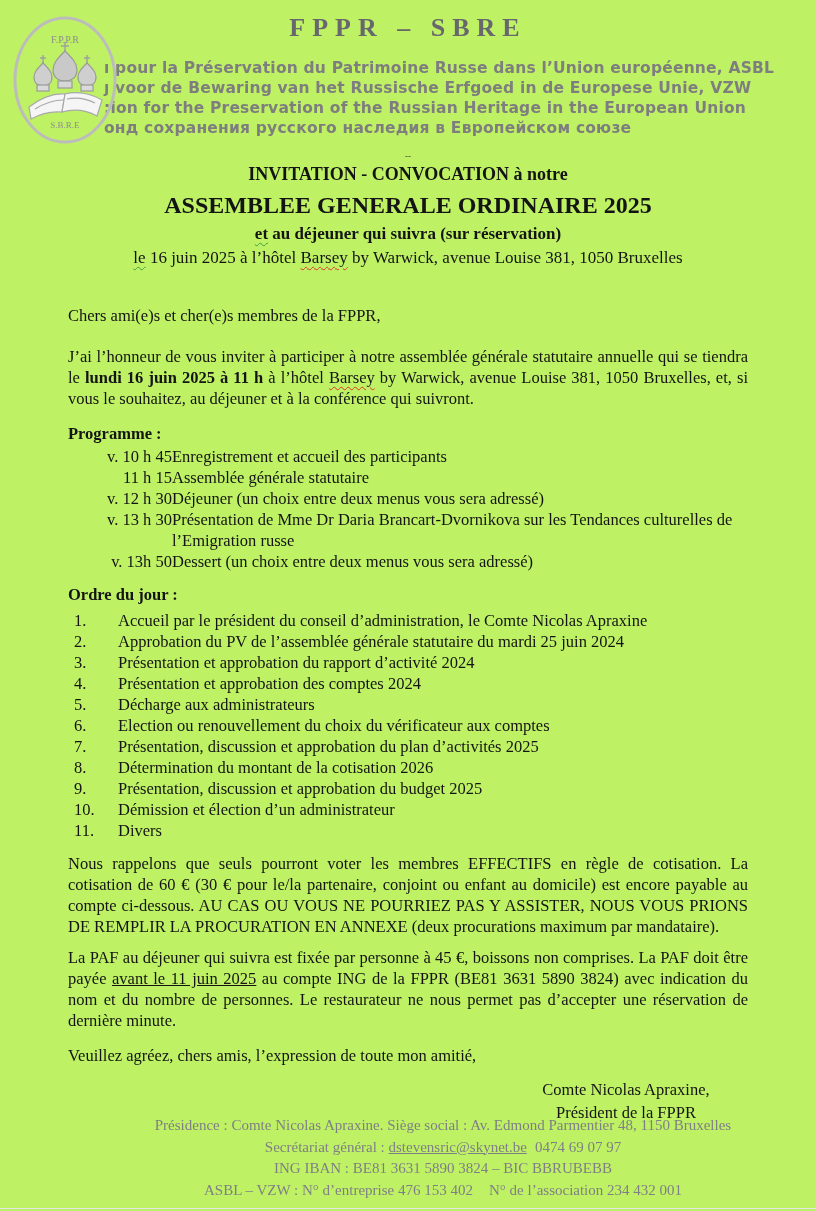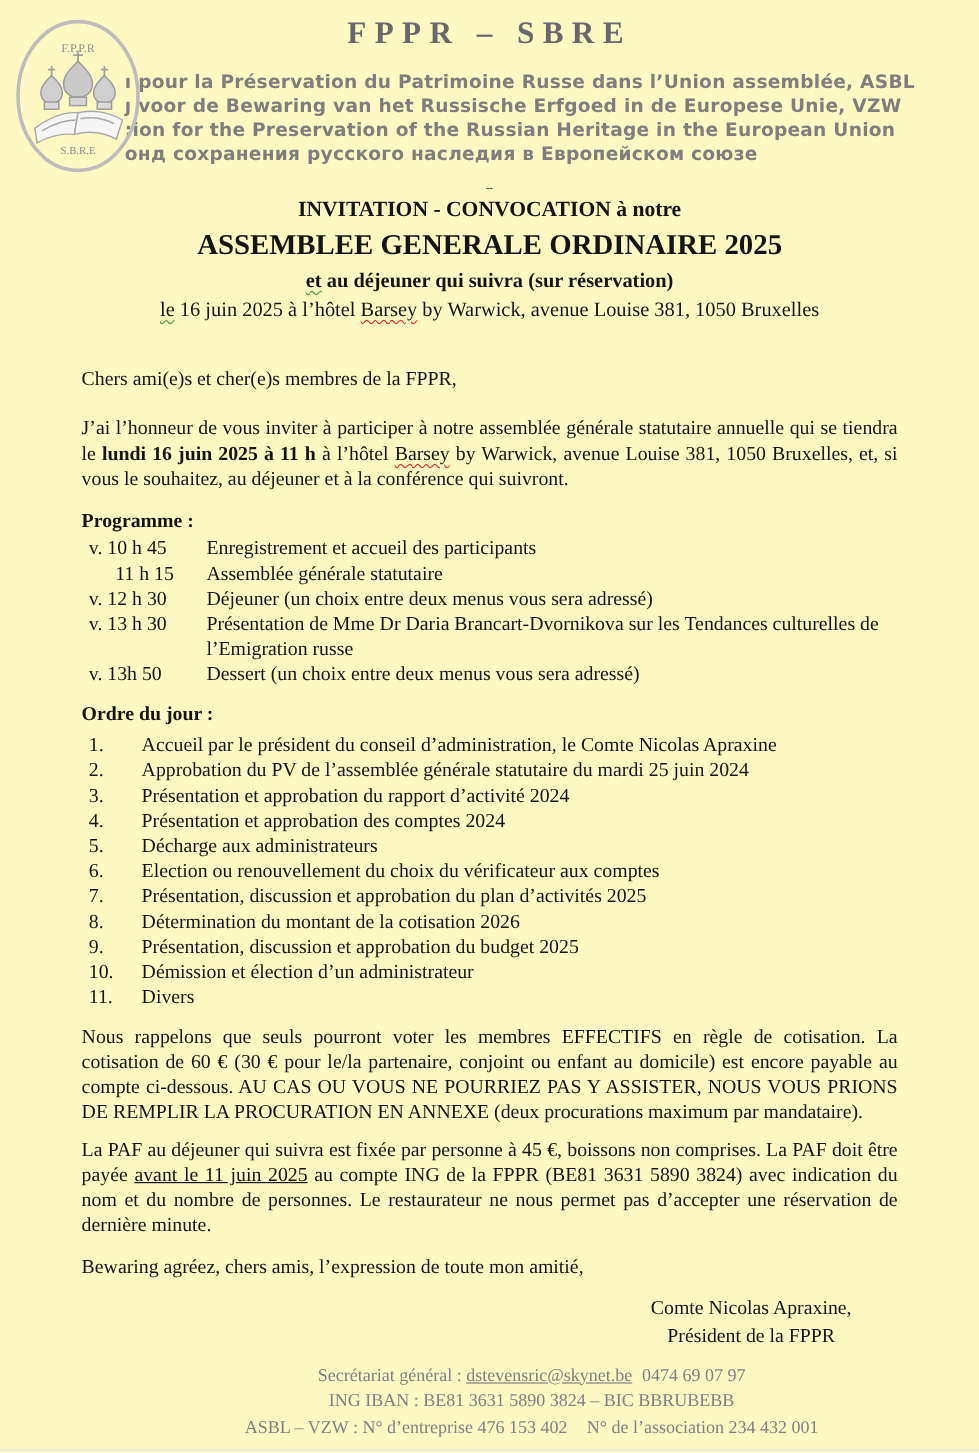--- a/index.html
+++ b/index.html
@@ -1,20 +1,20 @@
 <!DOCTYPE html>
 <html><head>
 <meta charset="utf-8">
 <style>
   html,body{margin:0;padding:0;background:#ffffff;}
   .page{
     position:relative;
     width:816px;height:1211px;
     margin:0 auto;
-    background:#fef9c3;
+    background:#bef264;
     overflow:hidden;
     font-family:"Liberation Serif", serif;
     font-size:16.5px;
     line-height:21px;
     color:#141414;
   }
   
   .logo{position:absolute;left:13px;top:15px;width:105px;height:130px;}
   .header-title{
     padding-top:13px;
@@ -42,21 +42,21 @@
   .h-sub{margin-top:3px;text-align:center;font-weight:bold;font-size:17px;line-height:22px;}
   .h-venue{margin-top:2px;text-align:center;font-size:17px;line-height:22px;}
   
   .content{margin:0 68px;}
   .greeting{margin-top:36px;}
   .para{margin-top:20px;}
   .justify{text-align:justify;}
   .section-h{margin-top:14px;font-weight:bold;}
   .prog-list{margin-top:2px;}
   .prog-row{display:grid;grid-template-columns:98px 1fr;padding-left:6px;}
-  .prog-row .prog-time{white-space:pre;}
+  .prog-row .prog-time{white-space:pre;text-align:right;}
   .prog-list > div:nth-of-type(2) .prog-time{padding-left:22px;}
   .agenda-list{margin-top:5px;}
   .agenda-row{display:grid;grid-template-columns:44px 1fr;padding-left:6px;}
   .closing{margin-top:14px;}
   .signature{width:260px;margin:12px -8px 0 auto;text-align:center;line-height:23px;}
   .squiggle-green{text-decoration:underline;text-decoration-style:wavy;text-decoration-color:#3f9e43;text-decoration-thickness:1px;text-underline-offset:3px;}
   .squiggle-red{text-decoration:underline;text-decoration-style:wavy;text-decoration-color:#e0342b;text-decoration-thickness:1px;text-underline-offset:3px;}
   .u{text-decoration:underline;}
   .b{font-weight:bold;}
   
@@ -105,21 +105,21 @@
         <path d="M52,79 C63,76 77,78 89,85 L84,101 C73,95 60,94 49,97 Z"></path>
         <path d="M22,94 C32,88 42,85 50,85" fill="none"></path>
         <path d="M54,84 C64,82 74,84 82,88" fill="none"></path>
       </g>
     </svg>
   </div>
 
   <div class="header-title">FPPR – SBRE</div>
   <div class="org-lines">
 
-  <div>ı pour la Préservation du Patrimoine Russe dans l’Union assemblée, ASBL</div>
+  <div>ı pour la Préservation du Patrimoine Russe dans l’Union européenne, ASBL</div>
       <div>ȷ voor de Bewaring van het Russische Erfgoed in de Europese Unie, VZW</div>
       <div>:ion for the Preservation of the Russian Heritage in the European Union</div>
       <div>онд сохранения русского наследия в Европейском союзе</div>
     </div>
 
   <div class="artifact">--</div>
   <div class="h-invite">INVITATION - CONVOCATION à notre</div>
   <div class="h-title">ASSEMBLEE GENERALE ORDINAIRE 2025</div>
   <div class="h-sub"><span class="squiggle-green">et</span><span> au déjeuner qui suivra (sur réservation)</span></div>
   <div class="h-venue"><span class="squiggle-green">le</span><span> 16 juin 2025 à l’hôtel </span><span class="squiggle-red">Barsey</span><span> by Warwick, avenue Louise 381, 1050 Bruxelles</span></div>
@@ -214,28 +214,29 @@
         <div class="agenda-row">
           <span>11.</span>
           <span>Divers</span>
         </div>
       </div>
 
     <div class="para justify" style="margin-top:12px;">Nous rappelons que seuls pourront voter les membres EFFECTIFS en règle de cotisation. La cotisation de 60 € (30 € pour le/la partenaire, conjoint ou enfant au domicile) est encore payable au compte ci-dessous. AU CAS OU VOUS NE POURRIEZ PAS Y ASSISTER, NOUS VOUS PRIONS DE REMPLIR LA PROCURATION EN ANNEXE (deux procurations maximum par mandataire).</div>
 
     <div class="para justify" style="margin-top:10px;"><span>La PAF au déjeuner qui suivra est fixée par personne à 45 €, boissons non comprises. La PAF doit être payée </span><span class="u">avant le 11 juin 2025</span><span> au compte ING de la FPPR (BE81 3631 5890 3824) avec indication du nom et du nombre de personnes. Le restaurateur ne nous permet pas d’accepter une réservation de dernière minute.</span></div>
 
-    <div class="closing">Bewaring agréez, chers amis, l’expression de toute mon amitié,</div>
+    <div class="closing">Veuillez agréez, chers amis, l’expression de toute mon amitié,</div>
 
     <div class="signature">
       <div>Comte Nicolas Apraxine,</div>
       <div>Président de la FPPR</div>
     </div>
   </div>
 
   <div class="footer">
+    <div>Présidence : Comte Nicolas Apraxine. Siège social : Av. Edmond Parmentier 48, 1150 Bruxelles</div>
     <div><span>Secrétariat général : </span><span class="email">dstevensric@skynet.be</span><span class="phone">0474 69 07 97</span></div>
     <div>ING IBAN : BE81 3631 5890 3824 – BIC BBRUBEBB</div>
     <div><span>ASBL – VZW : N° d’entreprise 476 153 402</span><span class="spacer"></span><span>N° de l’association 234 432 001</span></div>
   </div>
   <div class="bottom-line"></div>
 
 </div>
 
 </body></html>

